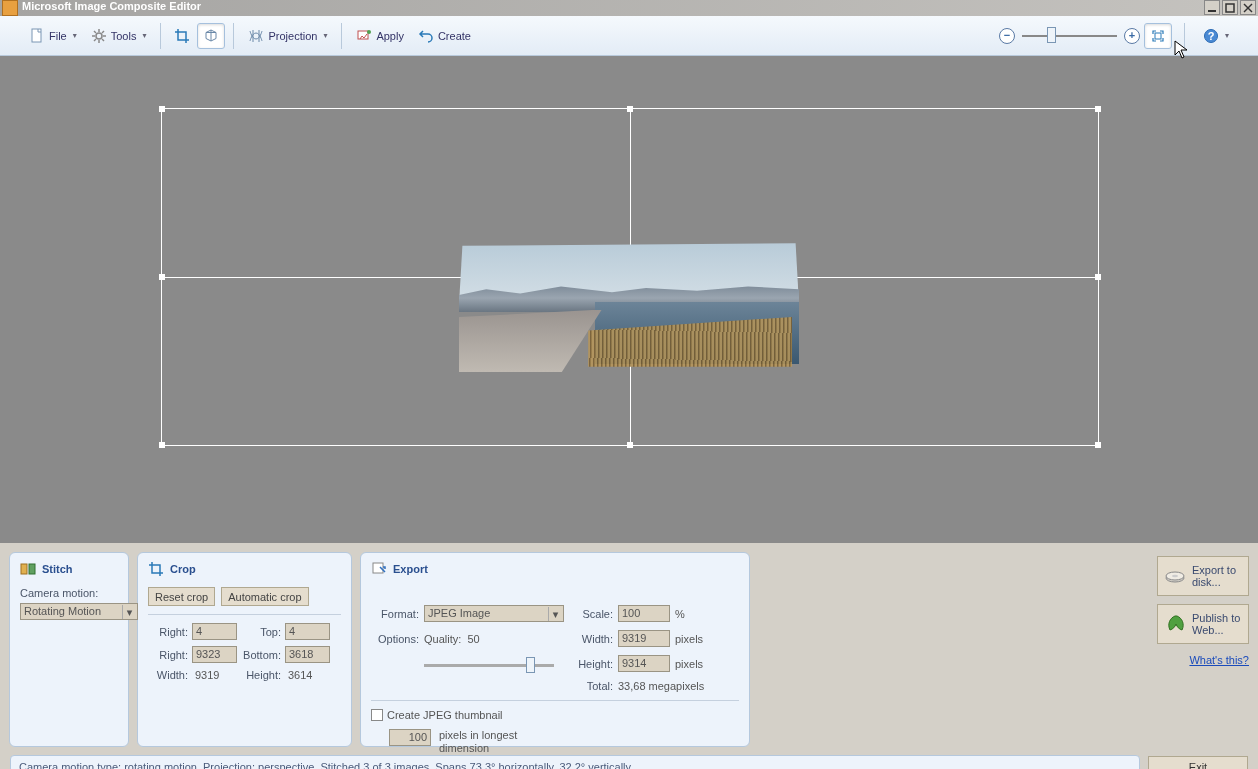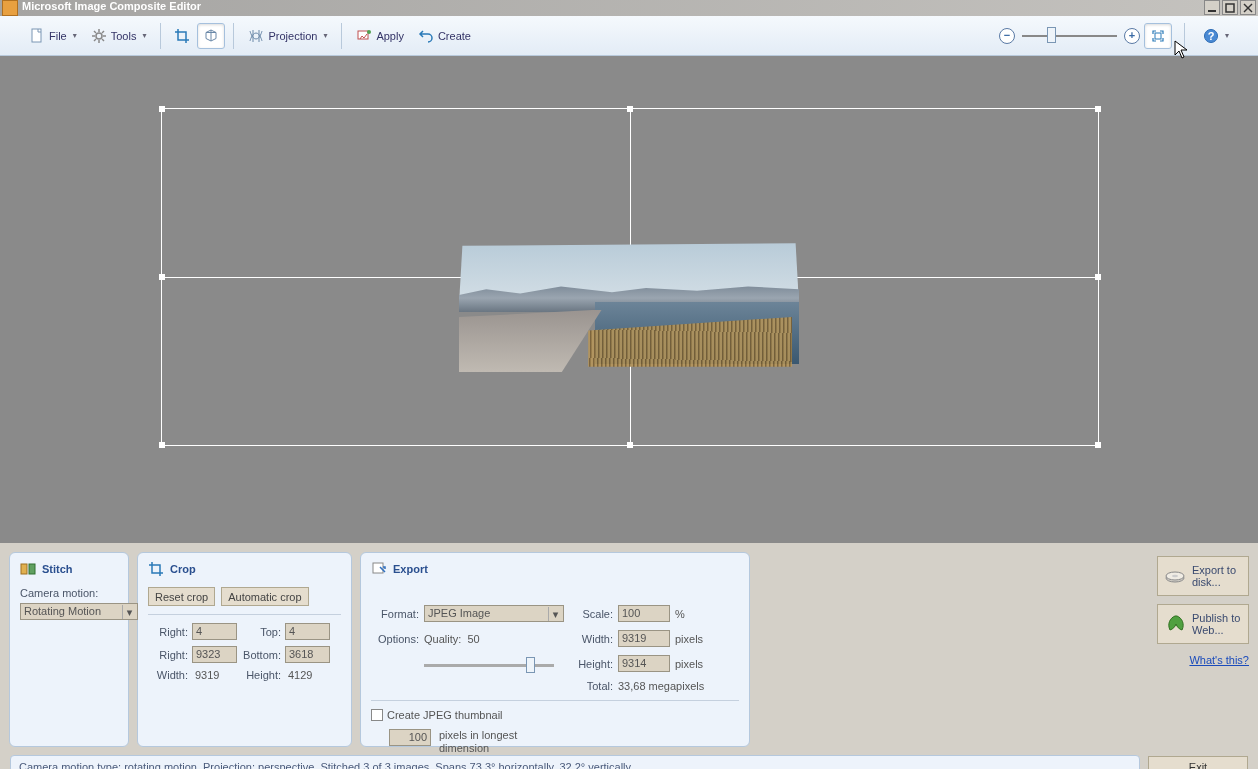--- a/index.html
+++ b/index.html
@@ -271,21 +271,21 @@
       <div class="input-box"><input value="4" style=""></div>
       <span class="lbl">Top:</span>
       <div class="input-box"><input value="4" style=""></div>
       <span class="lbl">Right:</span>
       <div class="input-box"><input value="9323" style=""></div>
       <span class="lbl">Bottom:</span>
       <div class="input-box"><input value="3618" style=""></div>
       <span class="lbl">Width:</span>
       <span style="padding-left:3px;color:#555">9319</span>
       <span class="lbl">Height:</span>
-      <span style="padding-left:3px;color:#555">4129</span>
+      <span style="padding-left:3px;color:#555">3614</span>
     </div>
   </div>
 
   <div class="panel" id="export-panel">
     <div class="panel-title">
         <span class="pico"><svg viewBox="0 0 16 16">
             <rect x="2" y="2" width="10" height="10" fill="#fff" stroke="#888"></rect>
             <path d="M9 6l5 5 M12 6h2v2" fill="none" stroke="#3070c0" stroke-width="1.5"></path>
           </svg></span>
         <span>Export</span>

